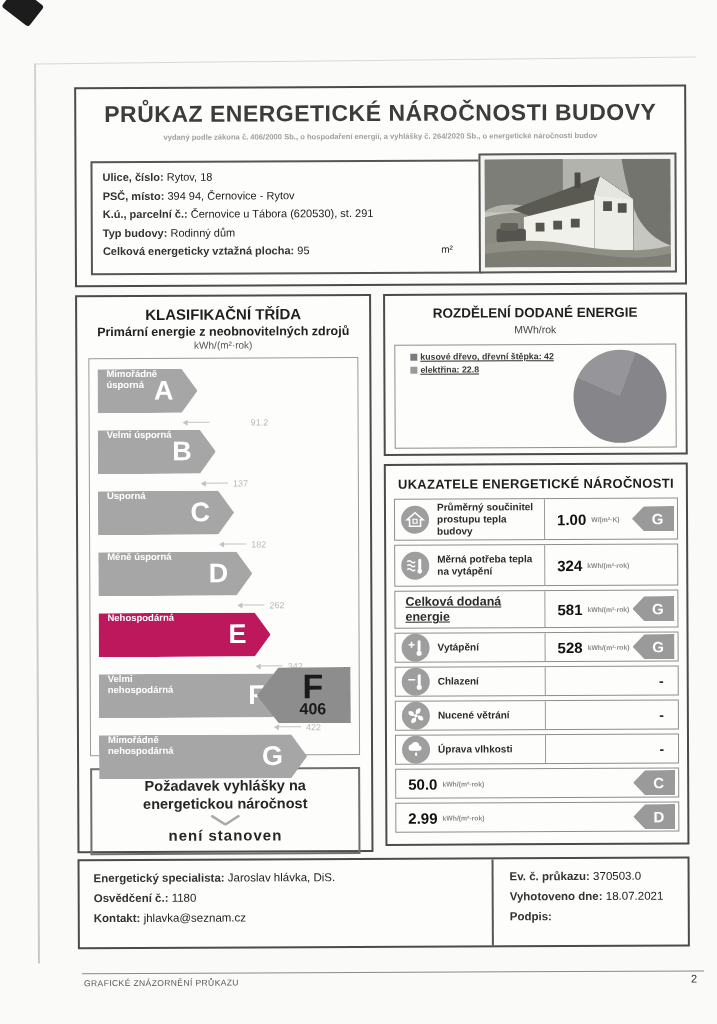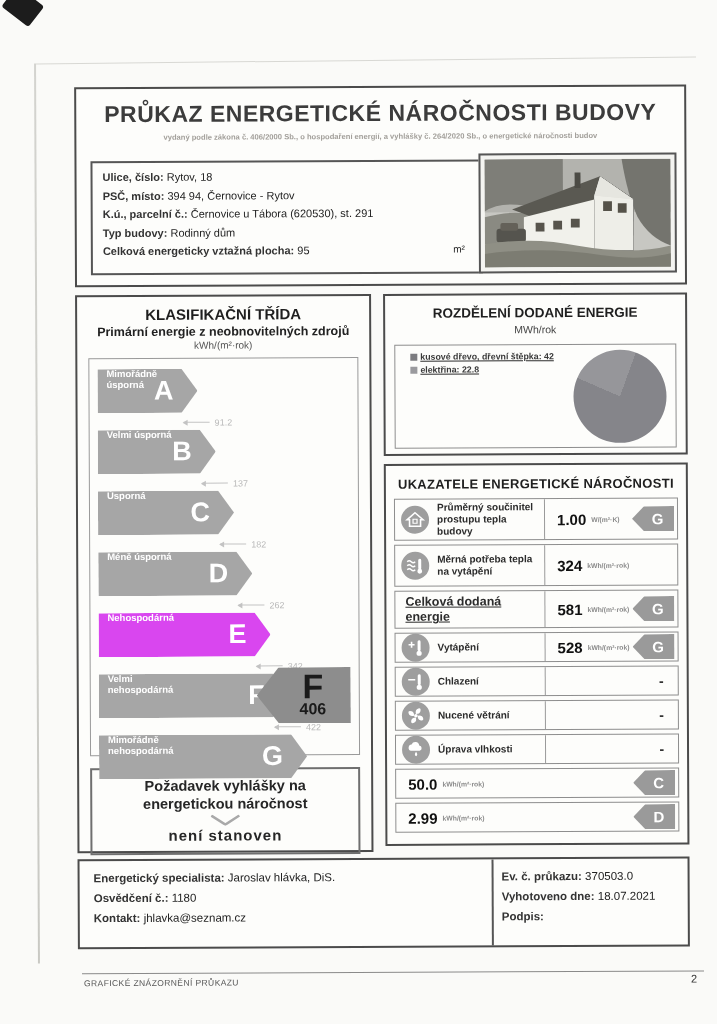--- a/index.html
+++ b/index.html
@@ -25,21 +25,21 @@
   
   .header-box { position:absolute; left:76px; top:86px; width:612px; height:200px;
     border:2px solid #4b4b4b; background:#fdfdfb; }
   .h-title { text-align:center; margin-top:12px; font-size:23px; font-weight:bold;
     color:#3c3c3c; letter-spacing:.5px; }
   .h-sub { text-align:center; margin-top:5px; font-size:7.6px; font-weight:bold; color:#a3a09b; }
   .info-box { position:absolute; left:14px; top:72px; width:392px; height:114px;
     border:2px solid #565656; padding:8px 10px 6px; background:#fdfdfb; }
   .info-row { font-size:11px; margin-bottom:6.5px; color:#222; position:relative; }
   .info-row b { color:#333; }
-  .info-unit { position:absolute; right:6px; top:0; font-size:10px; color:#222; }
+  .info-unit { position:absolute; right:18px; top:0; font-size:10px; color:#222; }
   .photo-box { position:absolute; right:8px; top:66px; width:198px; height:120px;
     border:2px solid #565656; padding:4px; background:#f4f4f1; }
   .photo-box svg { width:100%; height:100%; display:block; }
 
   
   .panel { position:absolute; border:2px solid #4b4b4b; background:#fdfdfb; }
   .class-panel { left:76px; top:294px; width:296px; height:558px; }
   .p-title { text-align:center; font-weight:bold; }
   .class-panel .p-title { font-size:15px; margin-top:9px; color:#1f1f1f; }
   .class-sub { text-align:center; font-size:12.5px; font-weight:bold; margin-top:2px; color:#222; }
@@ -97,21 +97,21 @@
     clip-path:polygon(0 50%, 12px 0, 100% 0, 100% 100%, 12px 100%);
     display:flex; align-items:center; justify-content:center; padding-left:9px; }
   .badge span { color:#fff; font-weight:bold; font-size:15px; }
   .dash { position:absolute; right:14px; top:50%; transform:translateY(-50%);
     font-size:14px; font-weight:bold; color:#333; }
 
   
   .spec-box { position:absolute; left:76px; top:858px; width:612px; height:90px;
     border:2px solid #4b4b4b; display:flex; background:#fdfdfb; }
   .spec-left { width:414px; border-right:2px solid #565656; padding:11px 14px; }
-  .spec-right { flex:1; padding:11px 8px; }
+  .spec-right { flex:1; padding:11px 8px;margin-left:8px; }
   .spec-row { font-size:11.5px; margin-bottom:8px; color:#222; }
   .spec-row b { color:#333; }
 
   .foot-rule { position:absolute; left:80px; top:972px; width:622px; height:1px; background:#8a8a8a; }
   .foot-label { position:absolute; left:82px; top:977px; font-size:8.5px; color:#555; letter-spacing:.4px; }
   .page-num { position:absolute; right:22px; top:974px; font-size:11px; color:#333; }
 </style>
 </head>
 <body>
 
@@ -174,21 +174,21 @@
     <div class="p-title">KLASIFIKAČNÍ TŘÍDA</div>
     <div class="class-sub">Primární energie z neobnovitelných zdrojů</div>
     <div class="class-unit">kWh/(m²·rok)</div>
     <div class="chart-box" id="bands">
         <div class="band-row">
           <div class="band-arrow" style="width: 100px; background: rgb(166, 166, 166);">
             <span class="band-label">Mimořádně úsporná</span>
             <span class="band-letter">A</span>
           </div>
         </div>
-        <div class="threshold" style="margin-left: 86px;">
+        <div class="threshold" style="margin-left: 86px; gap: 36px;">
           <span class="th-line"></span>
           <span>91.2</span>
         </div>
         <div class="band-row">
           <div class="band-arrow" style="width: 118px; background: rgb(166, 166, 166);">
             <span class="band-label">Velmi úsporná</span>
             <span class="band-letter">B</span>
           </div>
         </div>
         <div class="threshold" style="margin-left: 104px;">
@@ -209,21 +209,21 @@
           <div class="band-arrow" style="width: 154px; background: rgb(166, 166, 166);">
             <span class="band-label">Méně úsporná</span>
             <span class="band-letter">D</span>
           </div>
         </div>
         <div class="threshold" style="margin-left: 140px;">
           <span class="th-line"></span>
           <span>262</span>
         </div>
         <div class="band-row">
-          <div class="band-arrow" style="width: 172px; background: #d946ef;">
+          <div class="band-arrow" style="width: 172px; background: #be185d;">
             <span class="band-label">Nehospodárná</span>
             <span class="band-letter">E</span>
           </div>
         </div>
         <div class="threshold" style="margin-left: 158px;">
           <span class="th-line"></span>
           <span>342</span>
         </div>
         <div class="band-row">
           <div class="band-arrow" style="width: 190px; background: rgb(166, 166, 166);">

